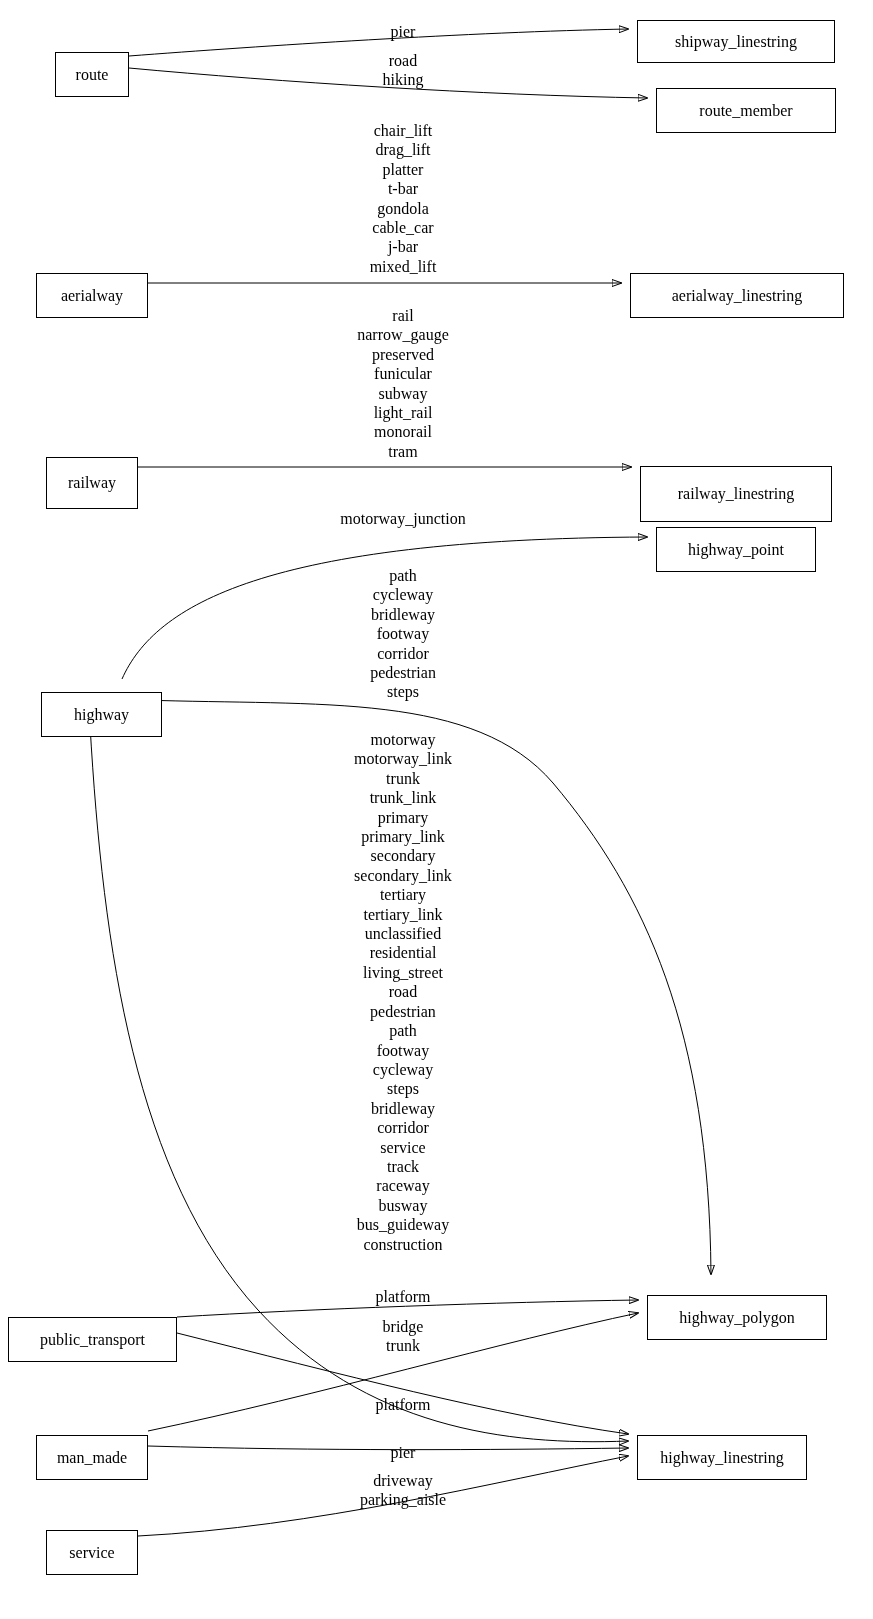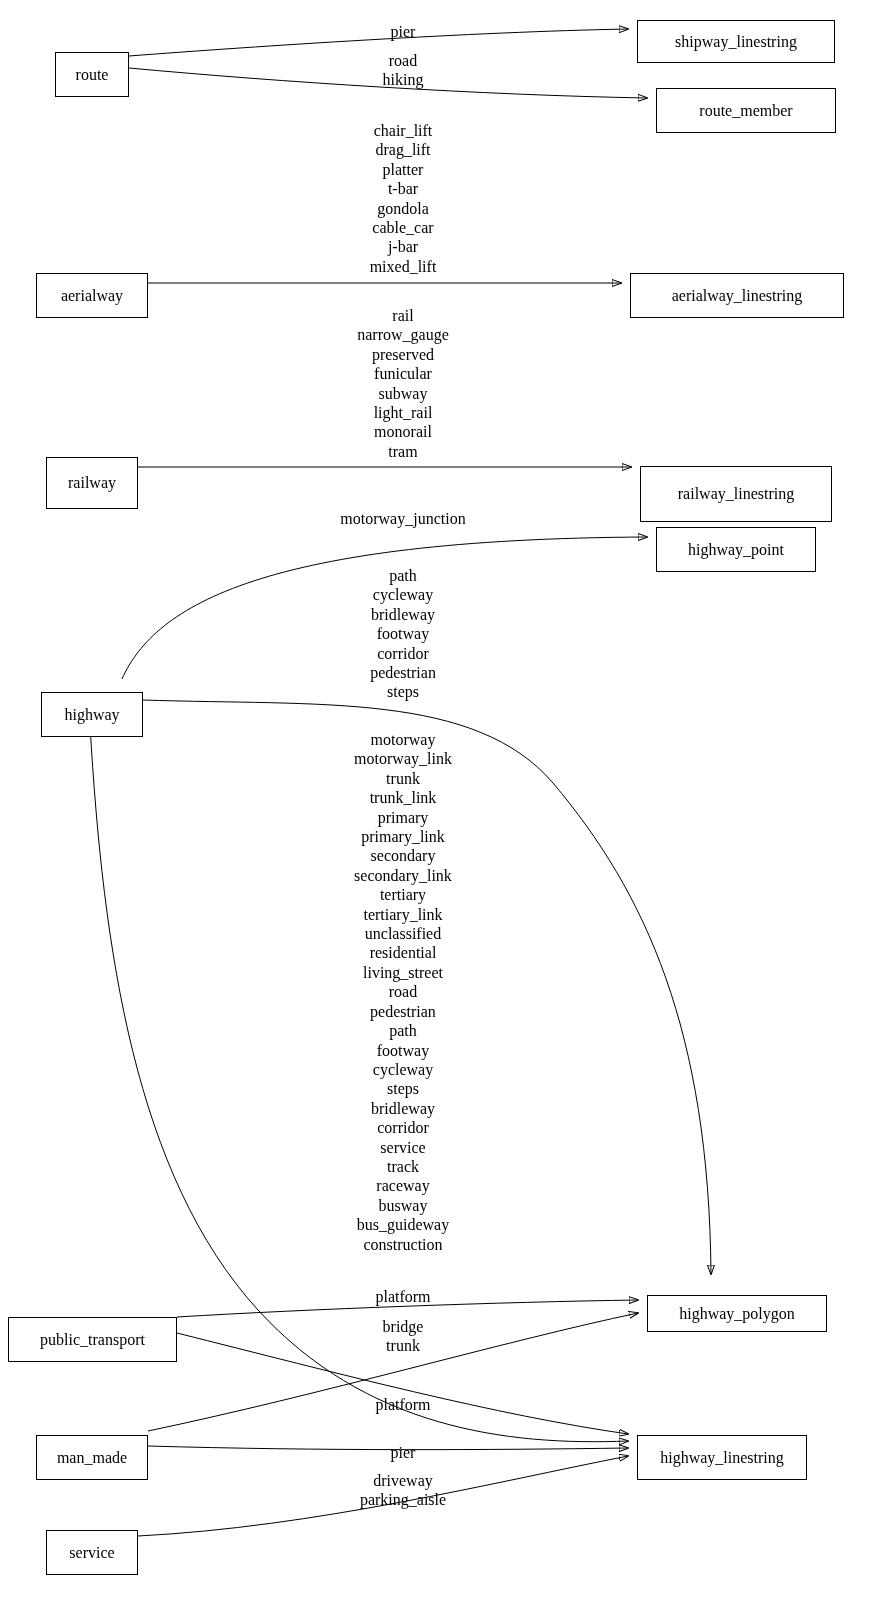--- a/index.html
+++ b/index.html
@@ -60,23 +60,23 @@
     <path d="M 138 1536 C 315 1527, 495 1482, 628 1456" marker-end="url(#arrow)"></path>
   </svg>
 
   <div class="node" style="left:55px;top:40px;width:74px;height:45px">route</div>
   <div class="node" style="left:637px;top:8px;width:198px;height:43px">shipway_linestring</div>
   <div class="node" style="left:656px;top:76px;width:180px;height:45px">route_member</div>
   <div class="node" style="left:36px;top:261px;width:112px;height:45px">aerialway</div>
   <div class="node" style="left:630px;top:261px;width:214px;height:45px">aerialway_linestring</div>
   <div class="node" style="left:46px;top:445px;width:92px;height:52px">railway</div>
   <div class="node" style="left:640px;top:454px;width:192px;height:56px">railway_linestring</div>
-  <div class="node" style="left:41px;top:680px;width:102px;height:45px">highway</div>
+  <div class="node" style="left:41px;top:680px;width:121px;height:45px">highway</div>
   <div class="node" style="left:656px;top:515px;width:160px;height:45px">highway_point</div>
-  <div class="node" style="left:647px;top:1283px;width:180px;height:37px">highway_polygon</div>
+  <div class="node" style="left:647px;top:1283px;width:180px;height:45px">highway_polygon</div>
   <div class="node" style="left:637px;top:1423px;width:170px;height:45px">highway_linestring</div>
   <div class="node" style="left:8px;top:1305px;width:169px;height:45px">public_transport</div>
   <div class="node" style="left:36px;top:1423px;width:112px;height:45px">man_made</div>
   <div class="node" style="left:46px;top:1518px;width:92px;height:45px">service</div>
 
   <div class="edge-label" style="left:403px;top:22px">pier</div>
   <div class="edge-label" style="left:403px;top:51px">road
 hiking</div>
   <div class="edge-label" style="left:403px;top:121px">chair_lift
 drag_lift

